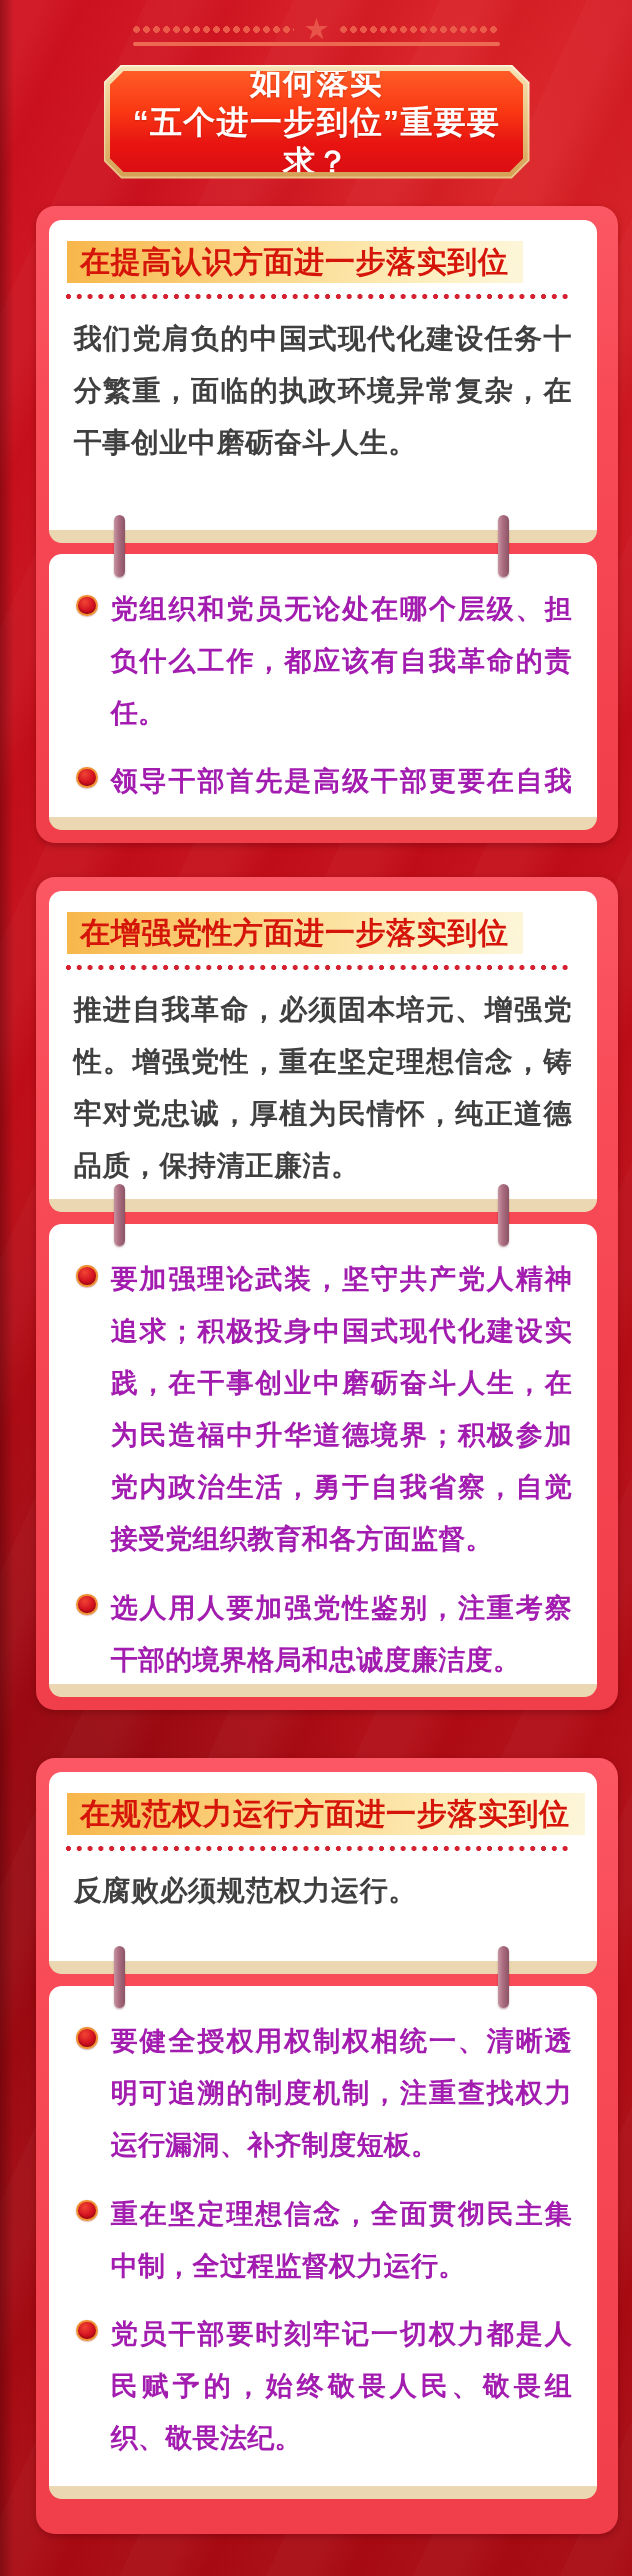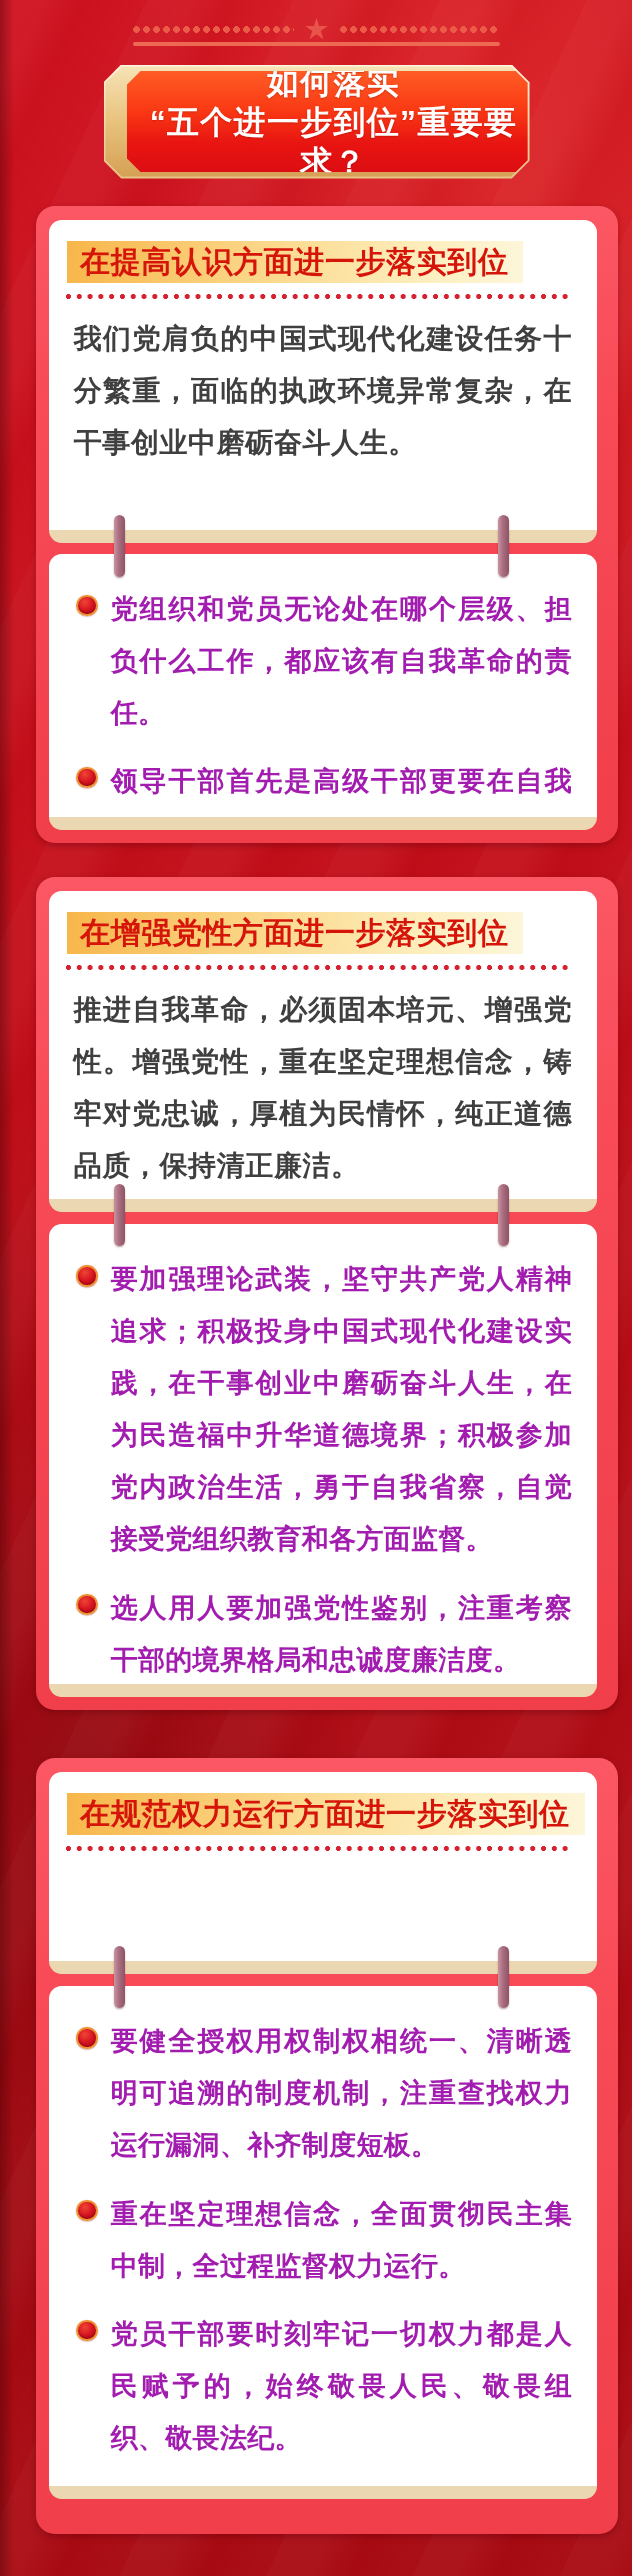--- a/index.html
+++ b/index.html
@@ -51,21 +51,20 @@
                       calc(100% - 16.4px) 100%, 16.4px 100%, 0 calc(100% - 16.4px), 0 16.4px);
     padding:4.4px;
   }
   .banner-red {
     width:100%; height:100%;
     background:linear-gradient(180deg,#ff5c26 0%, #fa3a14 38%, #e81411 72%, #dc0e13 100%);
     clip-path:polygon(14px 0, calc(100% - 14px) 0, 100% 14px, 100% calc(100% - 14px),
                       calc(100% - 14px) 100%, 14px 100%, 0 calc(100% - 14px), 0 14px);
     display:flex; flex-direction:column; justify-content:center;
     text-align:center;
-    margin-left:17px;
   }
   .banner-red h1 {
     color:#ffffff; font-size:32px; line-height:40px; font-weight:900;
     letter-spacing:1.3px; text-shadow:0 1.3px 1.9px rgba(140,10,0,.35);
   }
 
   
   .card {
     width:582px; margin-left:36px; border-radius:19px;
     background:linear-gradient(180deg,#fc5764 0%, #f84a57 30%, #f13e4b 100%);
@@ -202,20 +201,21 @@
     </div>
     <div class="page-edge"></div>
   </div>
 </div>
 
 <div class="card card-3">
   <div class="sheet sheet-top">
     <div class="sheet-body">
       <span class="sec-heading">在规范权力运行方面进一步落实到位</span>
       <div class="dotline"></div>
+      <p class="intro">反腐败必须规范权力运行。</p>
     </div>
     <div class="page-edge"></div>
   </div>
   <div class="connector">
     <div class="pin pin-left"></div>
     <div class="pin pin-right"></div>
   </div>
   <div class="sheet sheet-bottom">
     <div class="sheet-body">
       <ul class="bullets">

